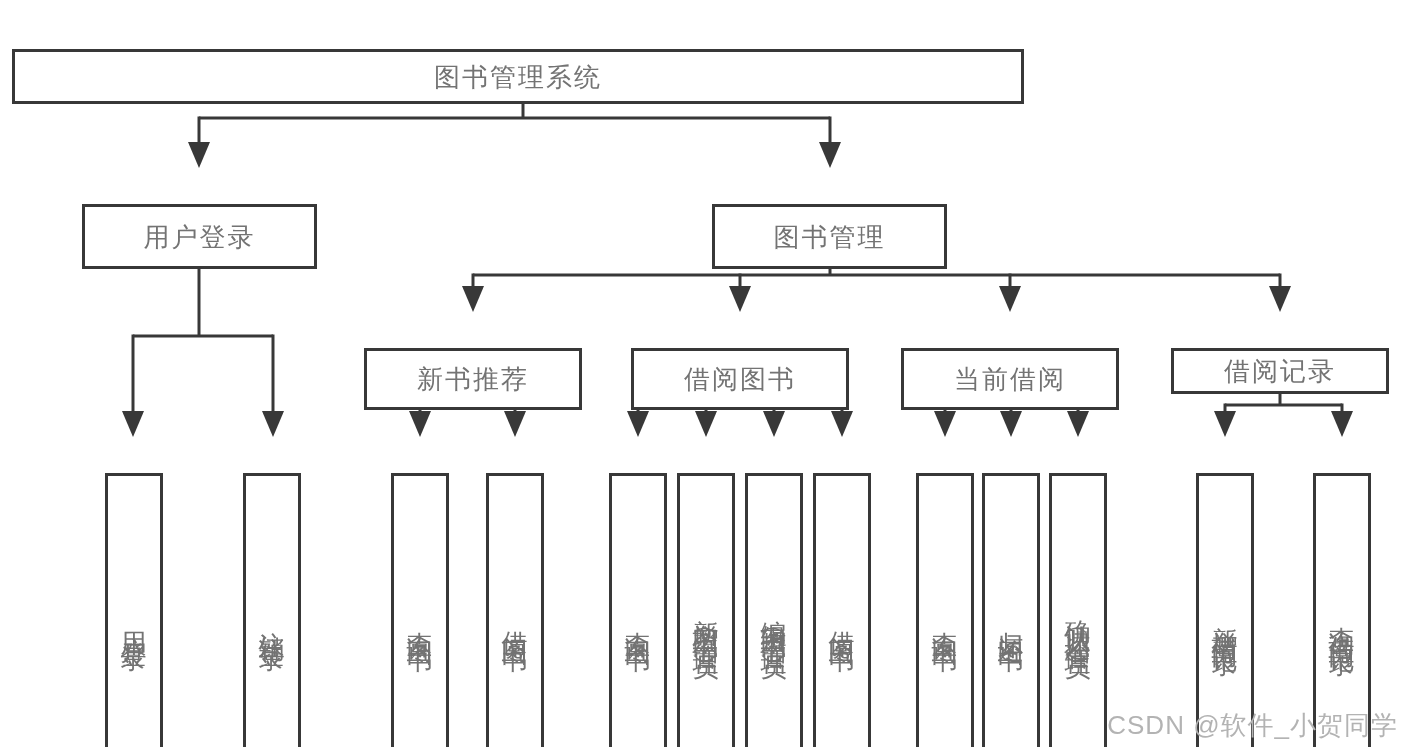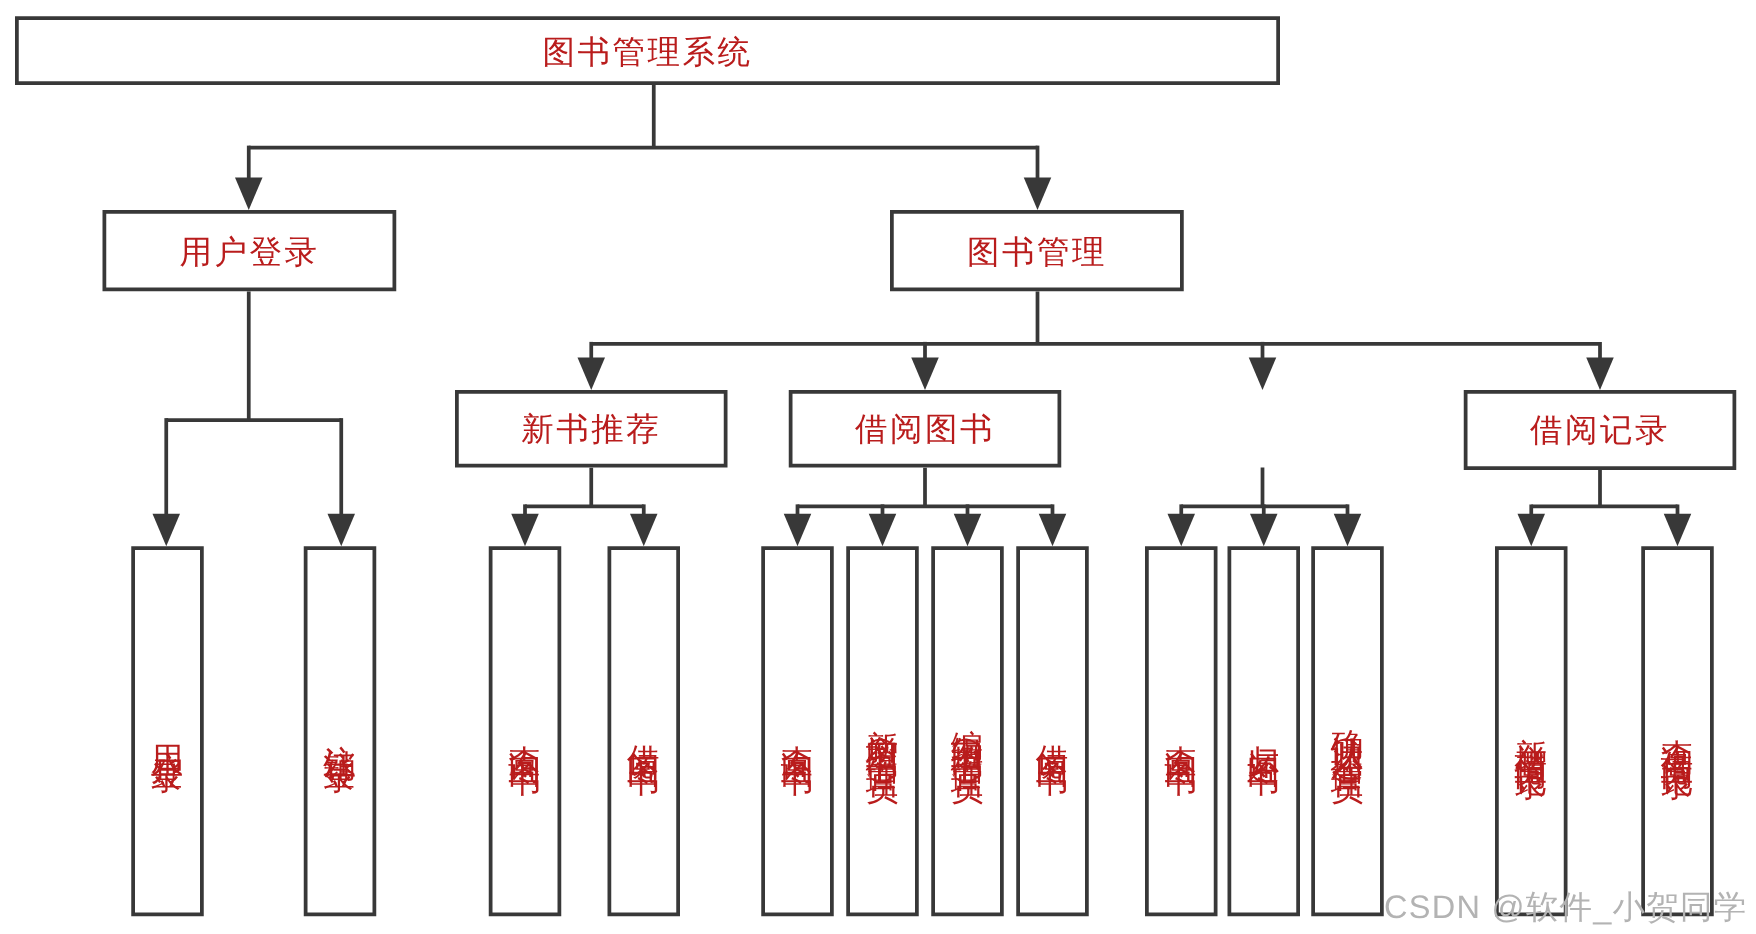--- a/index.html
+++ b/index.html
@@ -20,28 +20,29 @@
     left: 0;
     top: 0;
     width: 1405px;
     height: 747px;
   }
   .node {
     position: absolute;
     box-sizing: border-box;
     border: 3px solid #383838;
     background: #ffffff;
-    color: #b91c1c;
+    color: #737373;
     display: flex;
     align-items: center;
     justify-content: center;
     font-size: 26px;
     letter-spacing: 2px;
     text-align: center;
     line-height: 1;
+    margin-top: 36px;
   }
   .leaf {
     position: absolute;
     top: 437px;
     width: 58px;
     height: 296px;
   }
   .vtext {
     writing-mode: vertical-rl;
     text-orientation: mixed;
@@ -131,21 +132,22 @@
     </g>
   </svg>
 
   <div class="node" style="left:12px; top:13px; width:1012px; height:55px;">图书管理系统</div>
 
   <div class="node" style="left:82px; top:168px; width:235px; height:65px;">用户登录</div>
   <div class="node" style="left:364px; top:312px; width:218px; height:62px;">新书推荐</div>
 
   <div class="node" style="left:712px; top:168px; width:235px; height:65px;">图书管理</div>
   <div class="node" style="left:631px; top:312px; width:218px; height:62px;">借阅图书</div>
-  <div class="node" style="left:1171px; top:312px; width:218px; height:64px;">借阅记录</div>
+  <div class="node" style="left:901px; top:312px; width:218px; height:62px;">当前借阅</div>
+  <div class="node" style="left:1171px; top:312px; width:218px; height:46px;">借阅记录</div>
 
   <div class="node leaf" style="left:105px;">
     <span class="vtext">用户登录</span>
   </div>
   <div class="node leaf" style="left:243px;">
     <span class="vtext">注销登录</span>
   </div>
 
   <div class="node leaf" style="left:391px;">
     <span class="vtext">查询图书</span>

